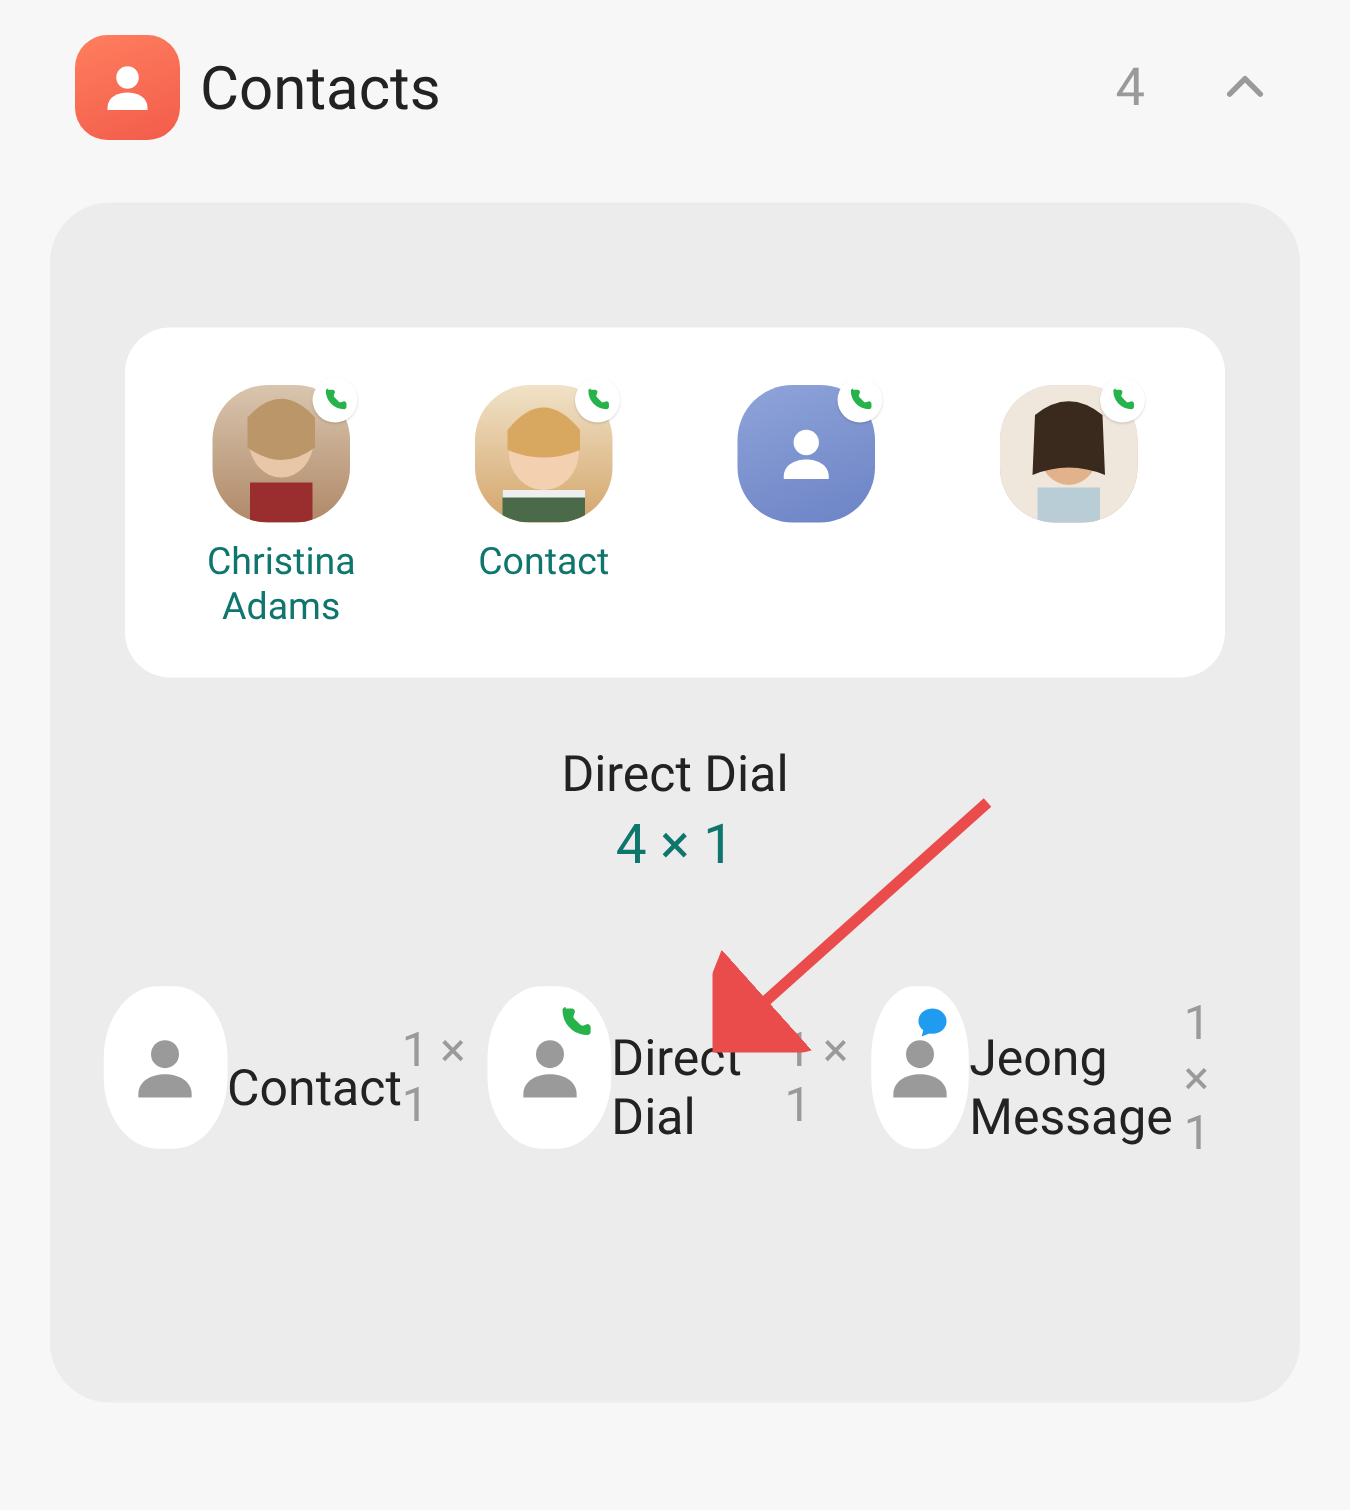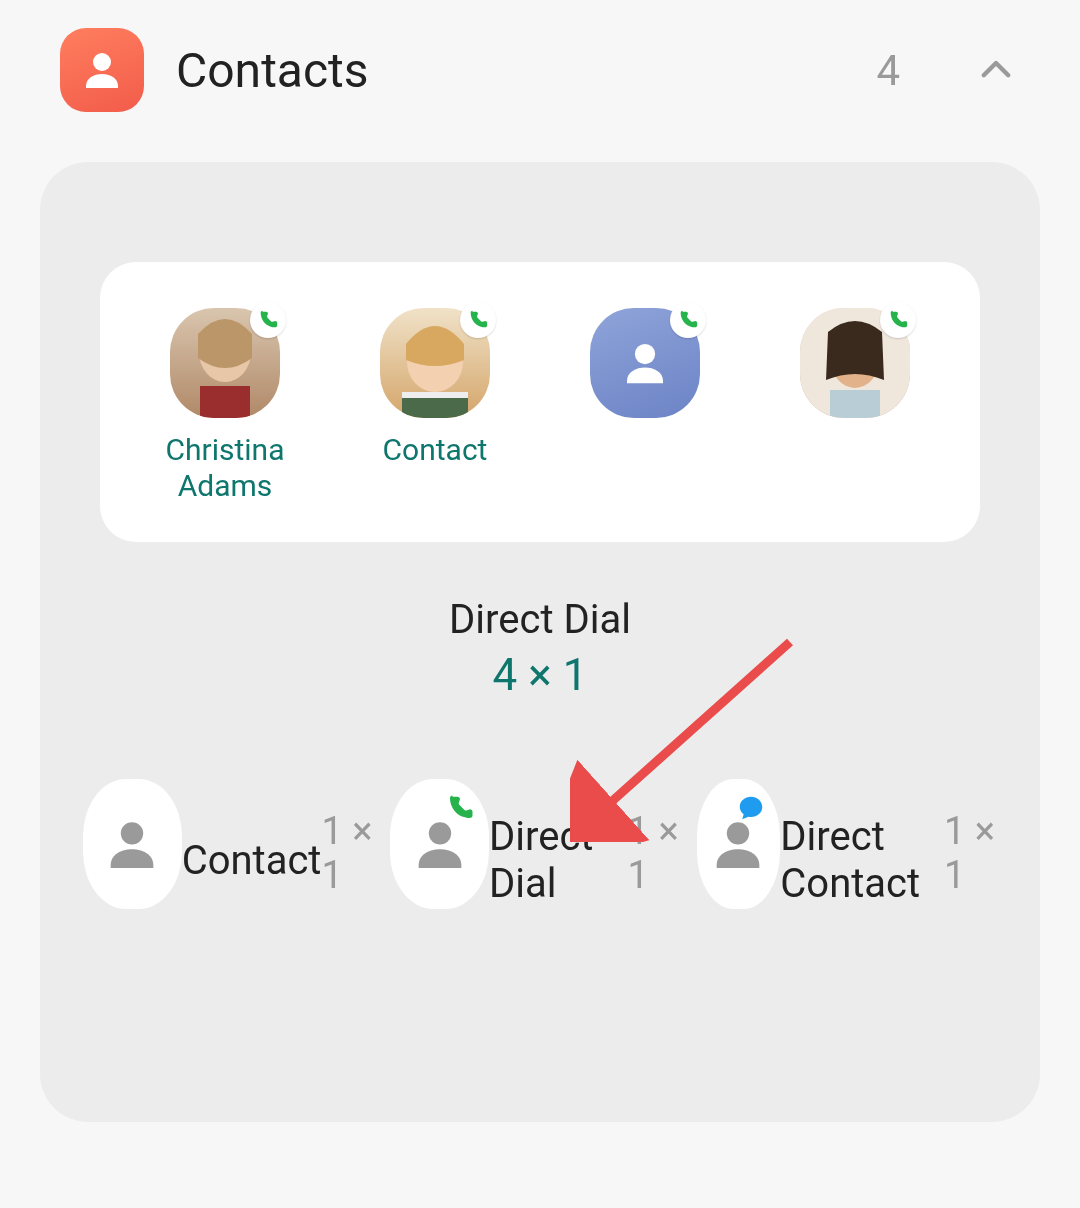--- a/index.html
+++ b/index.html
@@ -8,21 +8,21 @@
     height: 1208px;
     background: #f7f7f7;
     font-family: -apple-system, BlinkMacSystemFont, "Segoe UI", Roboto, sans-serif;
     overflow: hidden;
     position: relative;
   }
   .header {
     display: flex;
     align-items: center;
     padding: 28px 60px 20px 60px;
-    gap: 32px;
+    gap: 16px;
   }
   .app-icon {
     width: 84px;
     height: 84px;
     border-radius: 26px;
     background: linear-gradient(160deg, #ff7e5f, #f25c4a);
     display: flex;
     align-items: center;
     justify-content: center;
   }
@@ -311,21 +311,21 @@
         <svg width="64" height="64" viewBox="0 0 24 24">
           <circle cx="12" cy="8" r="4.2" fill="#9a9a9a"></circle>
           <path d="M4 20c0-4 4-6 8-6s8 2 8 6v1H4v-1z" fill="#9a9a9a"></path>
         </svg>
         <div class="small-badge">
           <svg width="30" height="30" viewBox="0 0 24 24">
             <path d="M12 3C7 3 3 6.5 3 11c0 2.4 1.2 4.5 3.1 6L5 21l5-2c.6.1 1.3.2 2 .2 5 0 9-3.5 9-8S17 3 12 3z" fill="#1f9cf0"></path>
           </svg>
         </div>
       </div>
-      <div class="small-label">Direct Contact</div>
+      <div class="small-label">Jeong Message</div>
       <div class="small-dims">1 × 1</div>
     </div>
 
   </div>
 
   <svg class="arrow" style="left:530px; top:460px;" width="240" height="220" viewBox="0 0 240 220">
     <defs>
       <marker id="ah" markerWidth="12" markerHeight="12" refX="2" refY="6" orient="auto">
         <path d="M0 0 L12 6 L0 12 Z" fill="#ea4b4b"></path>
       </marker>

